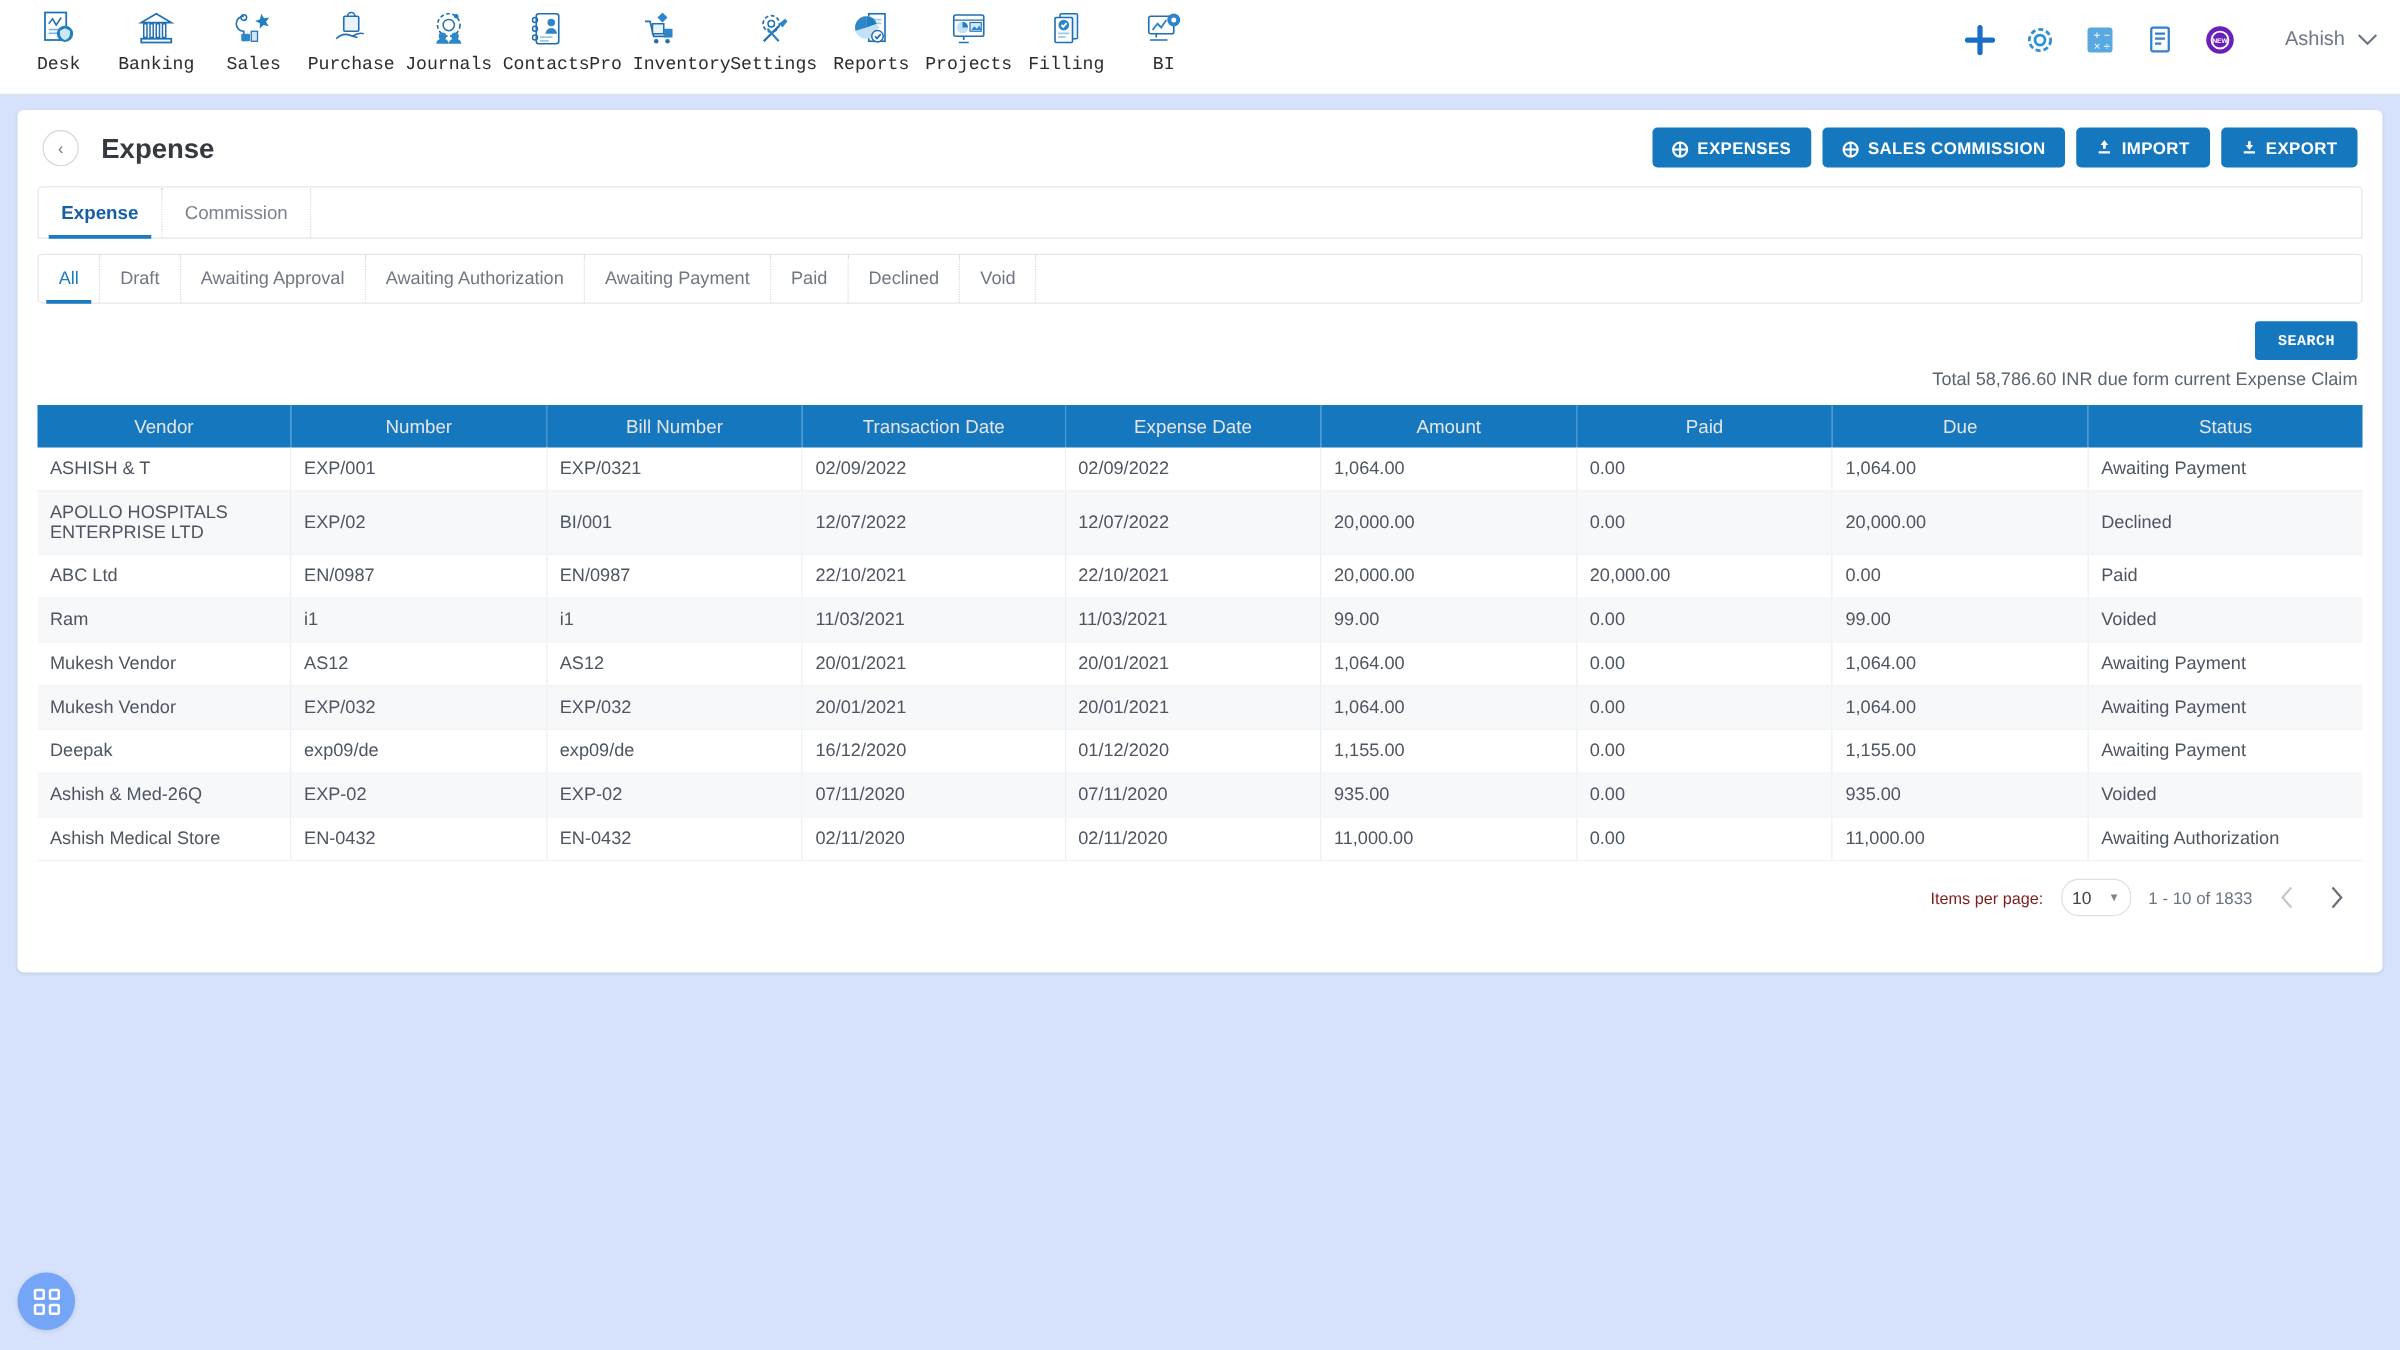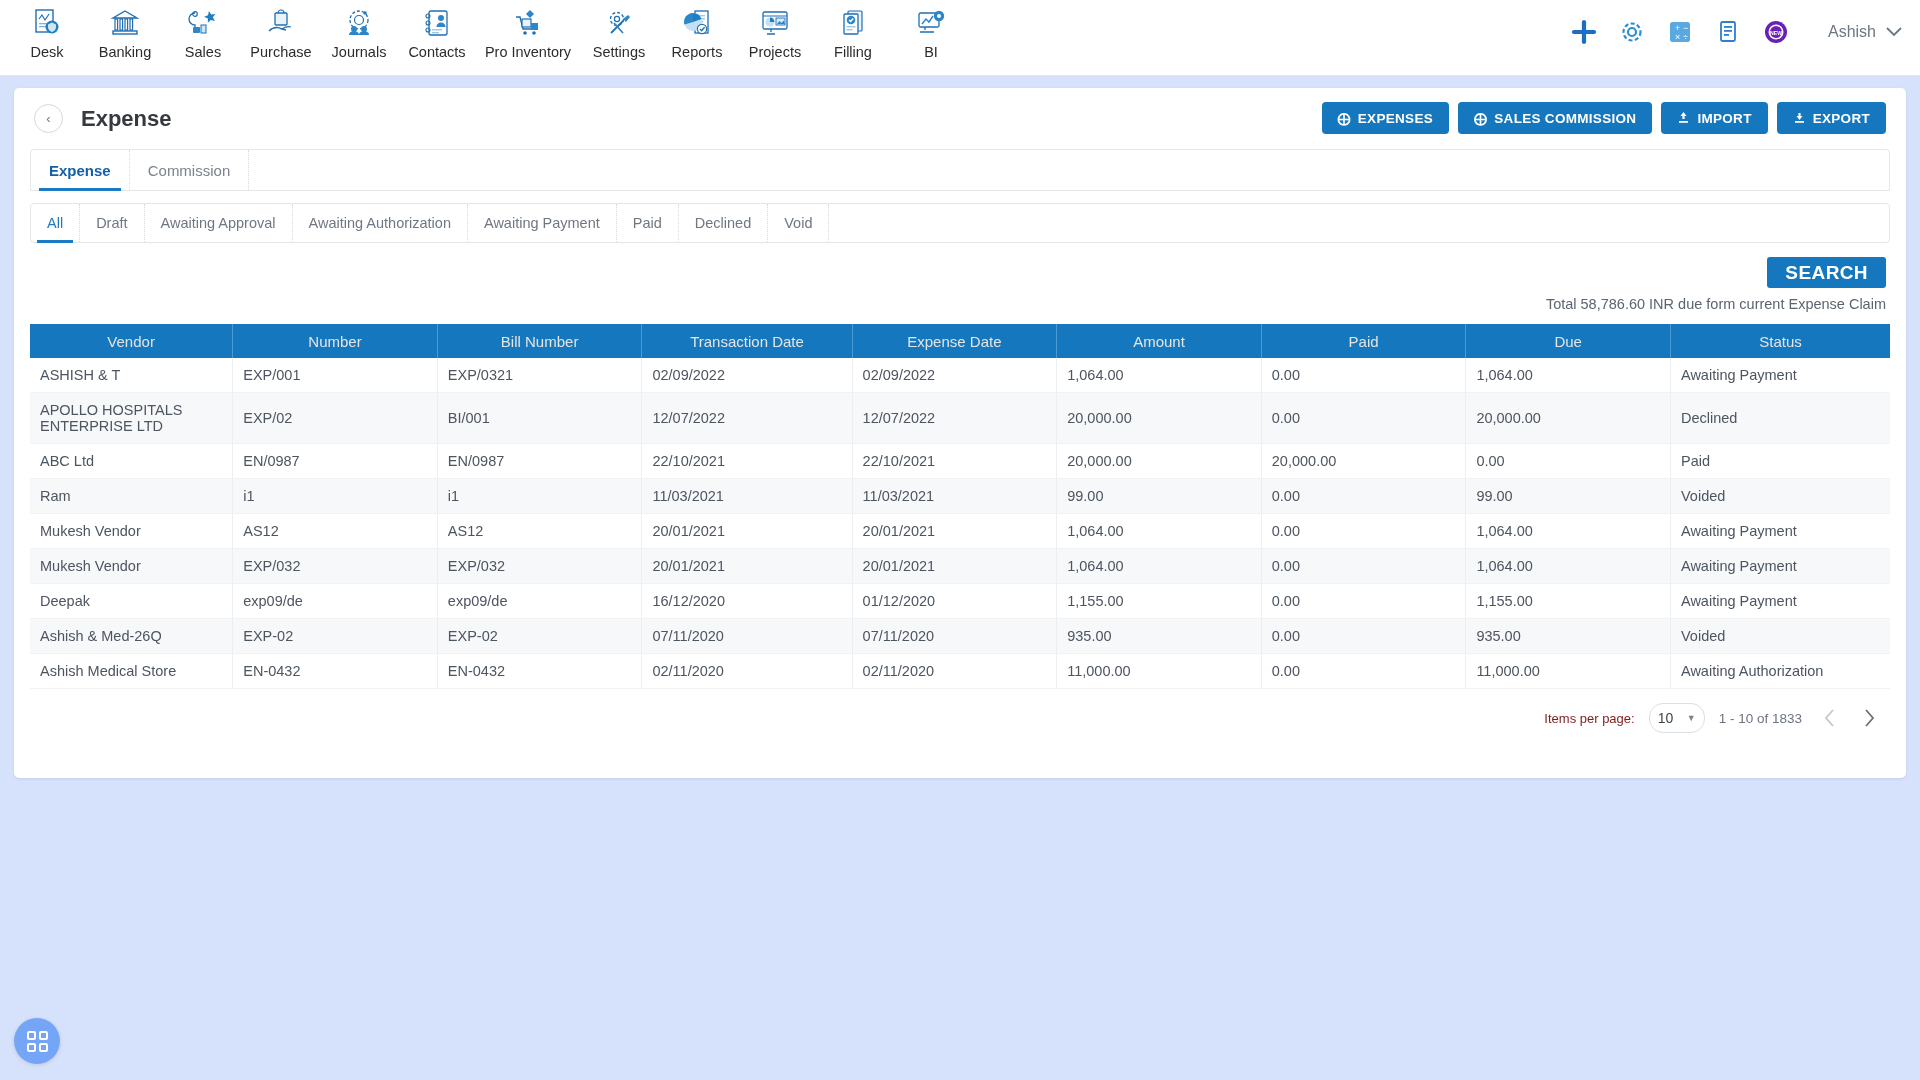--- a/index.html
+++ b/index.html
@@ -37,35 +37,35 @@
   }
   .nav-icon {
     width: 38px; height: 38px;
     display: flex; align-items: center; justify-content: center;
     margin-bottom: 2px;
   }
   .nav-label {
     font-size: 14.5px;
     color: #2c2c2c;
     white-space: nowrap;
-    font-family: Liberation Sans, sans-serif;
+    font-family: Liberation Mono, monospace;
   }
   .nav-item.wide { width: 104px; }
 
   .topnav-right {
     position: absolute;
     right: 18px;
     top: 18px;
     display: flex;
     align-items: center;
     gap: 20px;
   }
   .tr-icon { width: 28px; height: 28px; display:flex; align-items:center; justify-content:center; cursor:pointer; }
   .user-box {
-    display: flex; align-items: flex-start; gap: 10px;
+    display: flex; align-items: center; gap: 10px;
     margin-left: 18px; cursor: pointer;
   }
   .user-name { font-size: 16px; color: #6b7785; }
   .caret { font-size: 15px; color: #6b7785; }
 
   
   .page-card {
     margin: 12px 14px 0 14px;
     background: #ffffff;
     border-radius: 5px;
@@ -185,25 +185,25 @@
     justify-content: flex-end;
     padding: 14px 20px 0 20px;
   }
   .btn-search {
     background: #1577be;
     color: #fff;
     border: none;
     border-radius: 3px;
     height: 31px;
     padding: 0 18px;
-    font-size: 19px;
+    font-size: 12px;
     font-weight: bold;
     letter-spacing: 0.4px;
     cursor: pointer;
-    font-family: Liberation Sans, sans-serif;
+    font-family: Liberation Mono, monospace;
   }
   .total-line {
     text-align: right;
     padding: 8px 20px 0 0;
     font-size: 14.5px;
     color: #5b6572;
   }
 
   
   .table-wrap {

